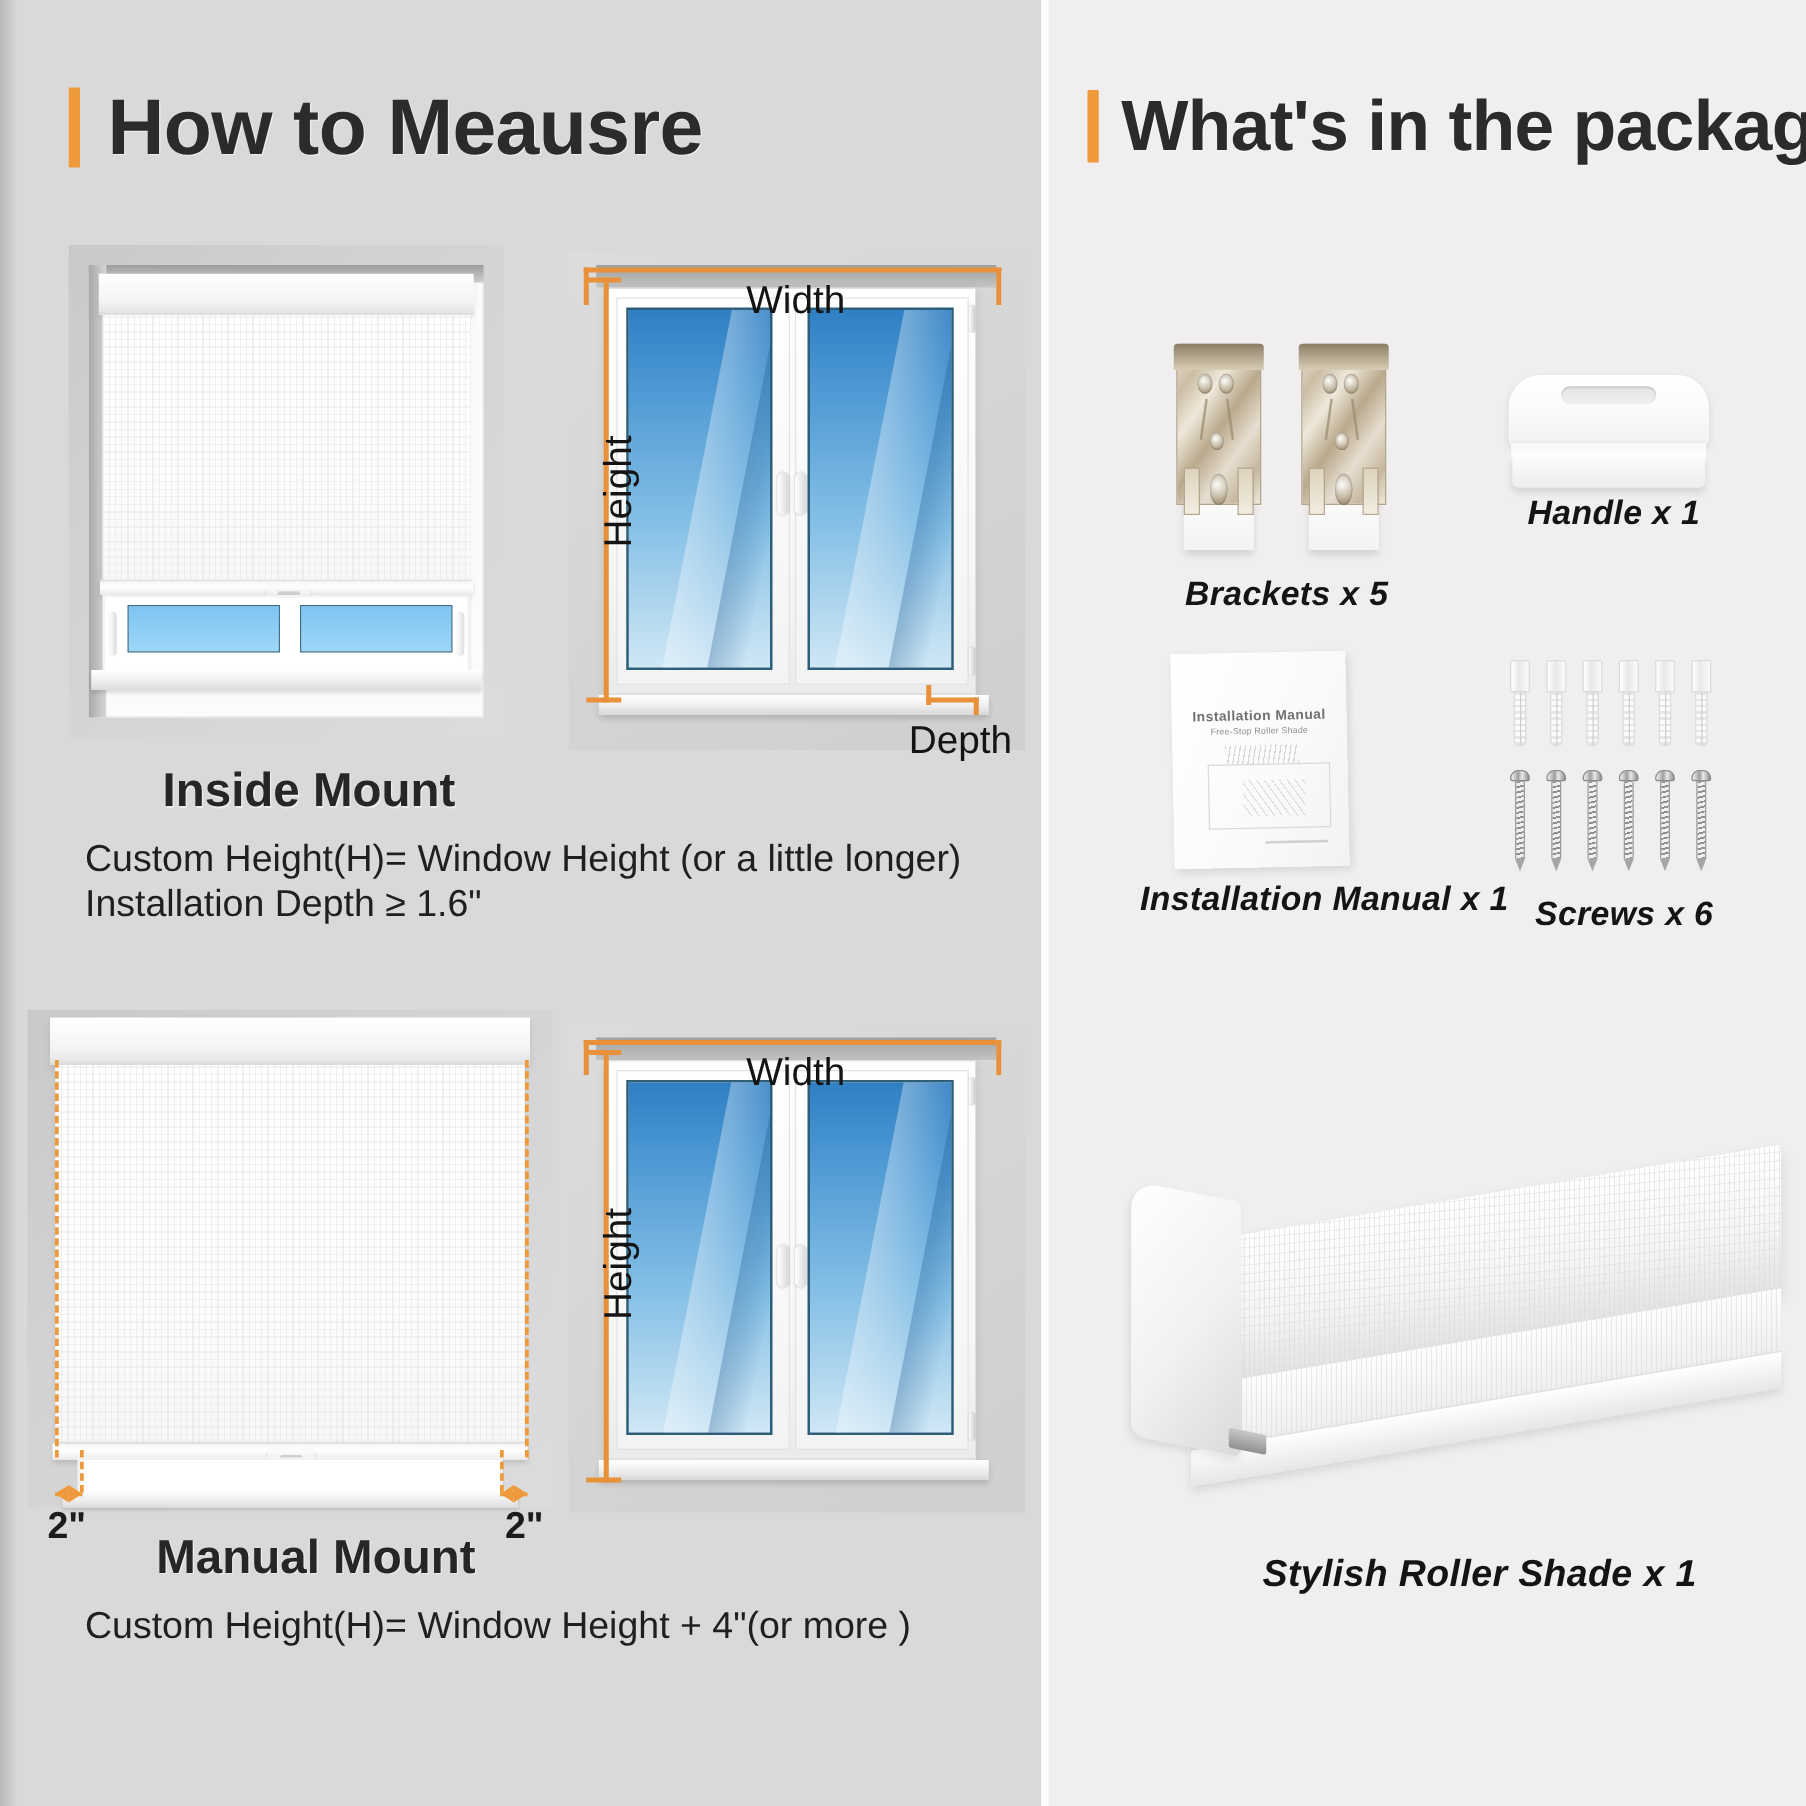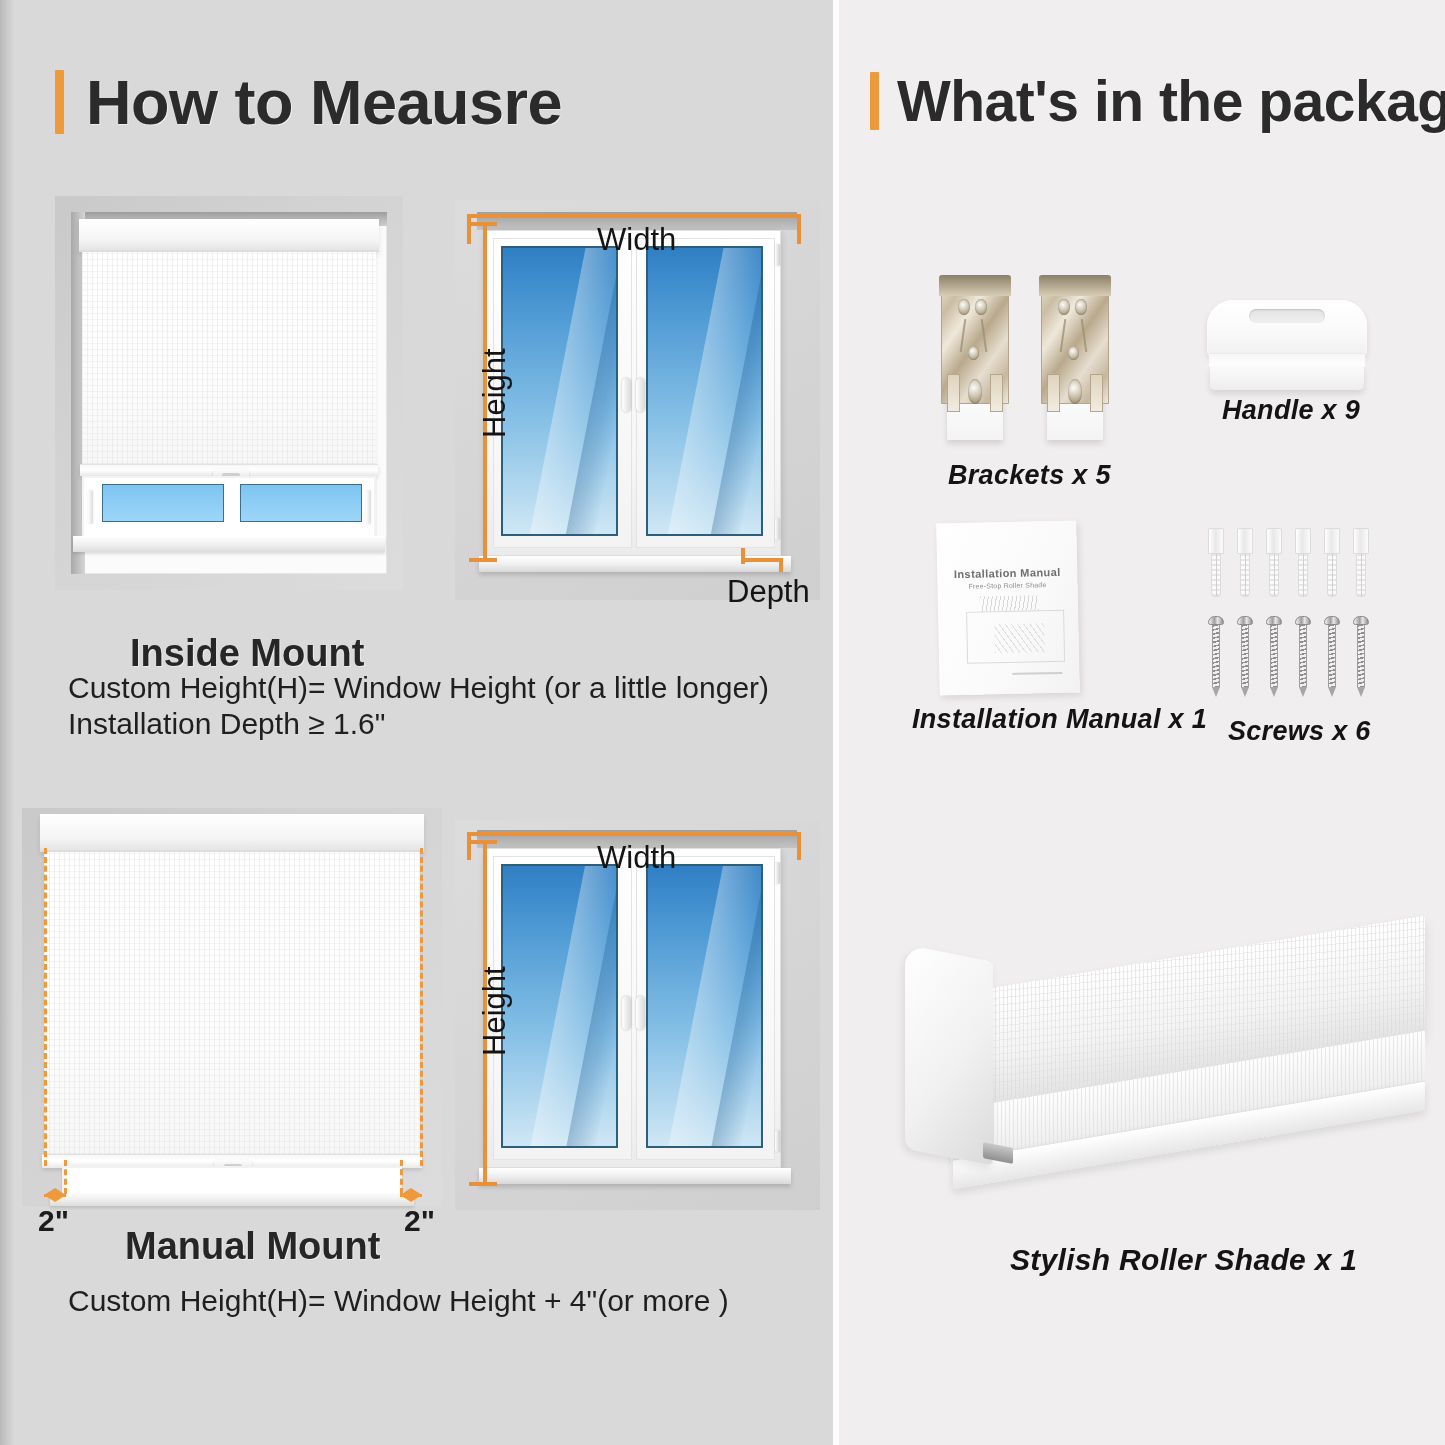--- a/index.html
+++ b/index.html
@@ -478,21 +478,21 @@
 
     <div class="mk-h" style="left:286px; top:358px; width:42px;"></div>
     <div class="mk-cap-v" style="left:286px; top:348px; height:16px;"></div>
     <div class="mk-cap-v" style="left:324px; top:358px; height:14px;"></div>
 
     <span class="win-label" style="left:142px; top:22px;">Width</span>
     <span class="win-label vertical" style="left:22px; top:238px;">Height</span>
     <span class="win-label" style="left:272px; top:374px;">Depth</span>
   </div>
 
-  <span class="mount-title" style="left:130px; top:612px;margin-top:20px;">Inside Mount</span>
+  <span class="mount-title" style="left:130px; top:612px;">Inside Mount</span>
 
   <div class="spec-list" style="left:68px; top:670px; width:700px;">
     <div class="spec-line">Custom Height(H)= Window Height (or a little longer)</div>
     <div class="spec-line">Installation Depth ≥ 1.6"</div>
   </div>
 
   <div class="shade-scene" style="left:22px; top:808px; width:420px; height:398px;">
     <div class="shade-wall"></div>
 
     <div class="valance" style="left:18px; top:6px; width:384px; height:38px;"></div>
@@ -599,21 +599,21 @@
   <span class="pkg-label" style="left:948px; top:460px;">Brackets x 5</span>
 
   <div class="handle-part" style="left:1207px; top:300px; width:160px; height:92px;">
     <div class="handle-body">
       <span class="handle-slot"></span>
     </div>
     <div class="handle-lip"></div>
     <div class="handle-foot"></div>
   </div>
 
-  <span class="pkg-label" style="left:1222px; top:395px;">Handle x 9</span>
+  <span class="pkg-label" style="left:1222px; top:395px;">Handle x 1</span>
 
   <div class="manual" style="left:938px; top:522px; width:140px; height:172px;">
     <div class="manual-title">Installation Manual</div>
     <div class="manual-sub">Free-Stop Roller Shade</div>
     <div class="manual-scribble"></div>
     <div class="manual-box"></div>
     <div class="manual-footline"></div>
   </div>
 
   <span class="pkg-label" style="left:912px; top:704px;">Installation Manual x 1</span>

